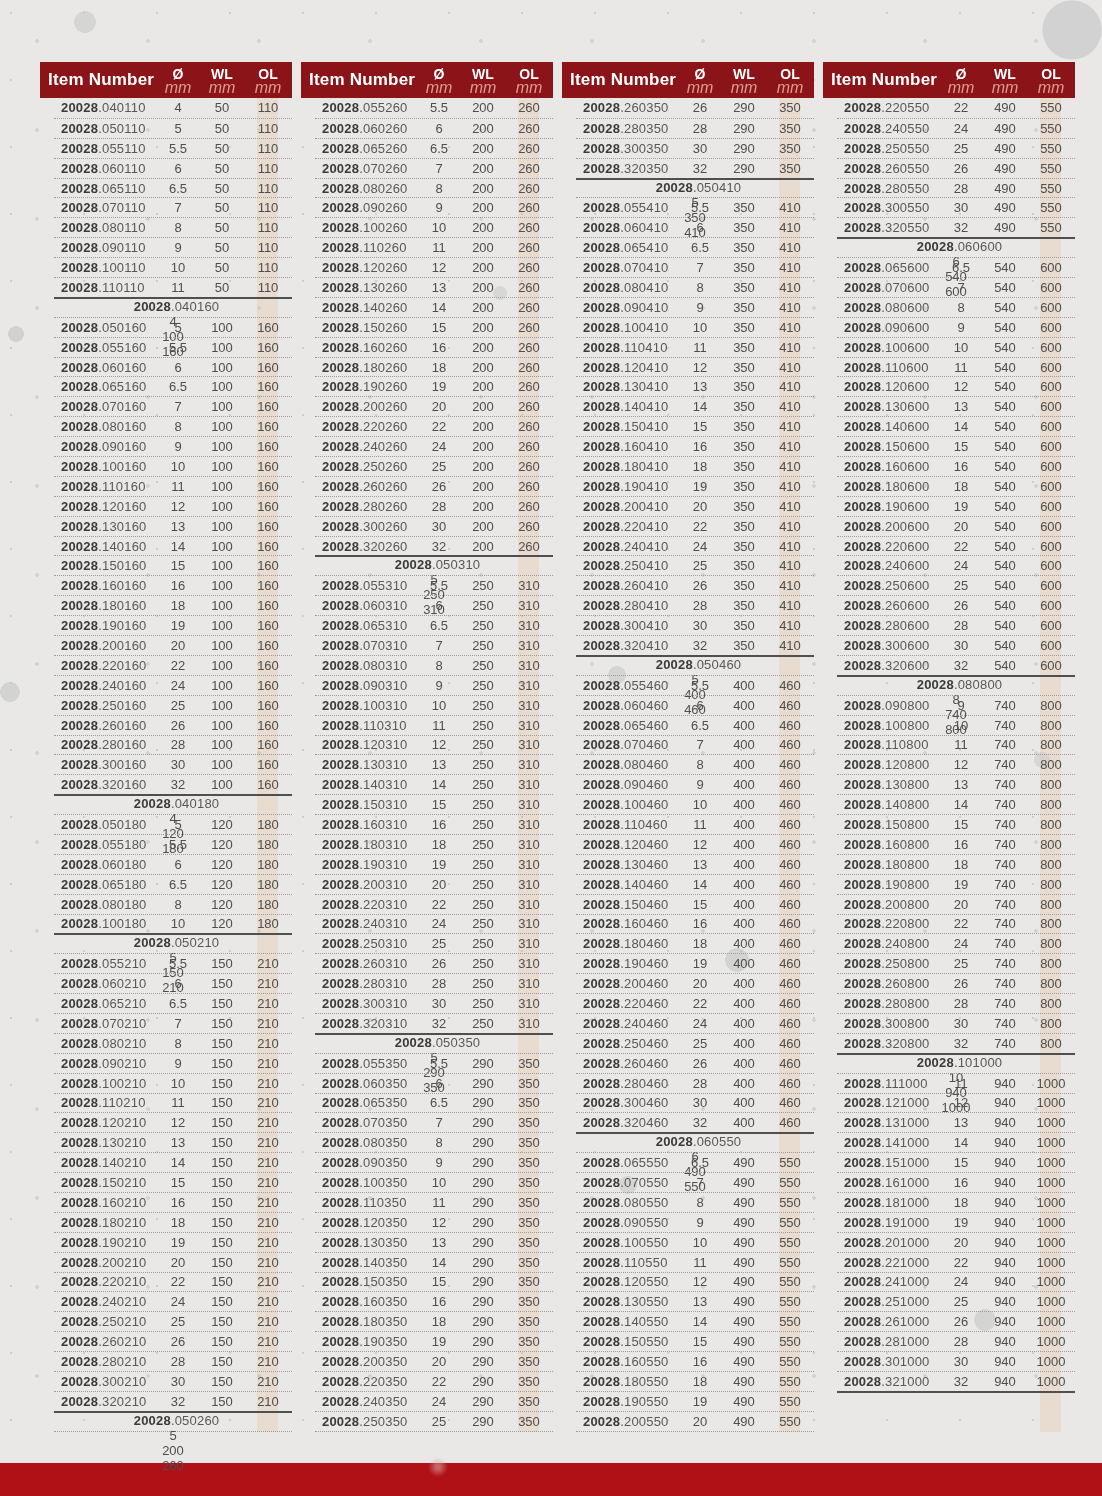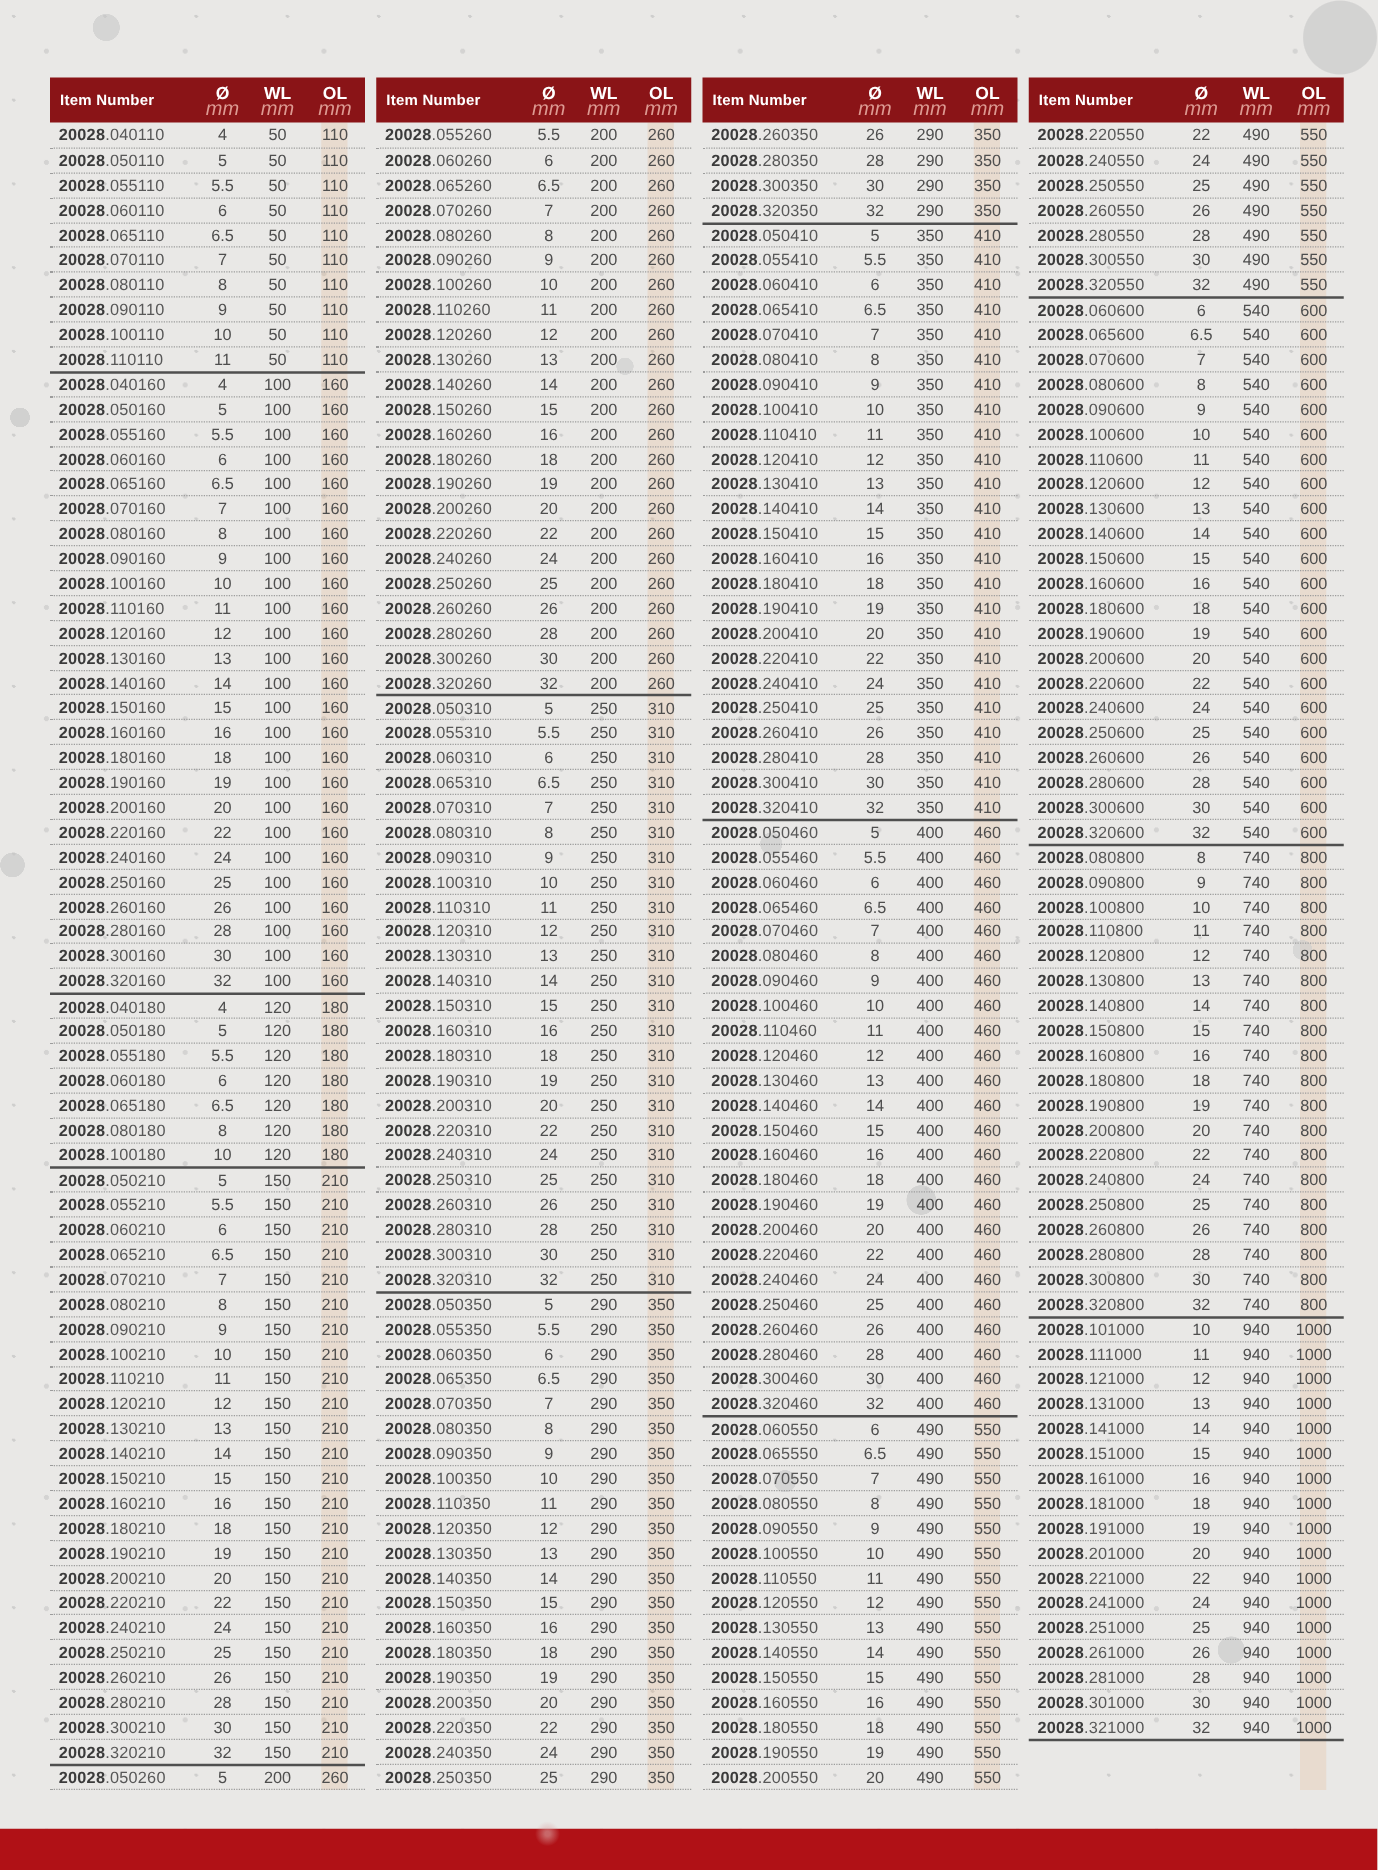--- a/index.html
+++ b/index.html
@@ -48,37 +48,37 @@
   }
   .tables{
     position:absolute;left:40px;top:62px;
     display:flex;gap:9px;
   }
   .ptable{width:252px;position:relative;}
   .thead{
     height:36px;background:var(--header-bg);color:#fff;
     display:flex;align-items:center;position:relative;z-index:2;
   }
-  .th-item{flex:1;padding-left:8px;font-weight:bold;font-size:12px;letter-spacing:.2px;}
+  .th-item{flex:1;padding-left:8px;font-weight:bold;font-size:17px;letter-spacing:.2px;}
   .th-num{width:44px;text-align:center;display:flex;flex-direction:column;justify-content:center;}
   .th-num.last{width:48px;}
   .th-sym{font-weight:bold;font-size:14px;line-height:15px;}
   .th-mm{font-style:italic;font-size:16px;line-height:12px;color:var(--mm-color);}
-  .tbody{position:relative;border-bottom:1px dotted var(--dot-line);}
+  .tbody{position:relative;border-bottom:1px dotted var(--dot-line);margin-left:14px;}
   .ptable.final .tbody{border-bottom:2px solid var(--sep-line);}
   .ol-stripe{
     position:absolute;top:36px;bottom:0;right:14px;width:21px;
     background:var(--stripe);z-index:0;pointer-events:none;
   }
   .trow{
     display:flex;align-items:center;height:19.9px;box-sizing:border-box;
     font-size:13px;color:var(--row-text);position:relative;z-index:1;
   }
   .trow + .trow{border-top:1px dotted var(--dot-line);}
-  .trow.sep{border-top:2px solid var(--sep-line);}
+  .trow.sep{border-top:2px solid var(--sep-line);flex-direction:column;}
   .c-item{flex:1;padding-left:7px;white-space:nowrap;letter-spacing:.2px;}
   .c-item b{color:var(--prefix-text);font-weight:bold;}
   .c-item span{color:var(--suffix-text);}
   .c-num{width:44px;text-align:center;}
   .c-num.last{width:48px;}
   .footer-bar{
     position:absolute;left:0;right:0;bottom:0;height:33px;
     background:var(--footer-red);
   }
 </style>

